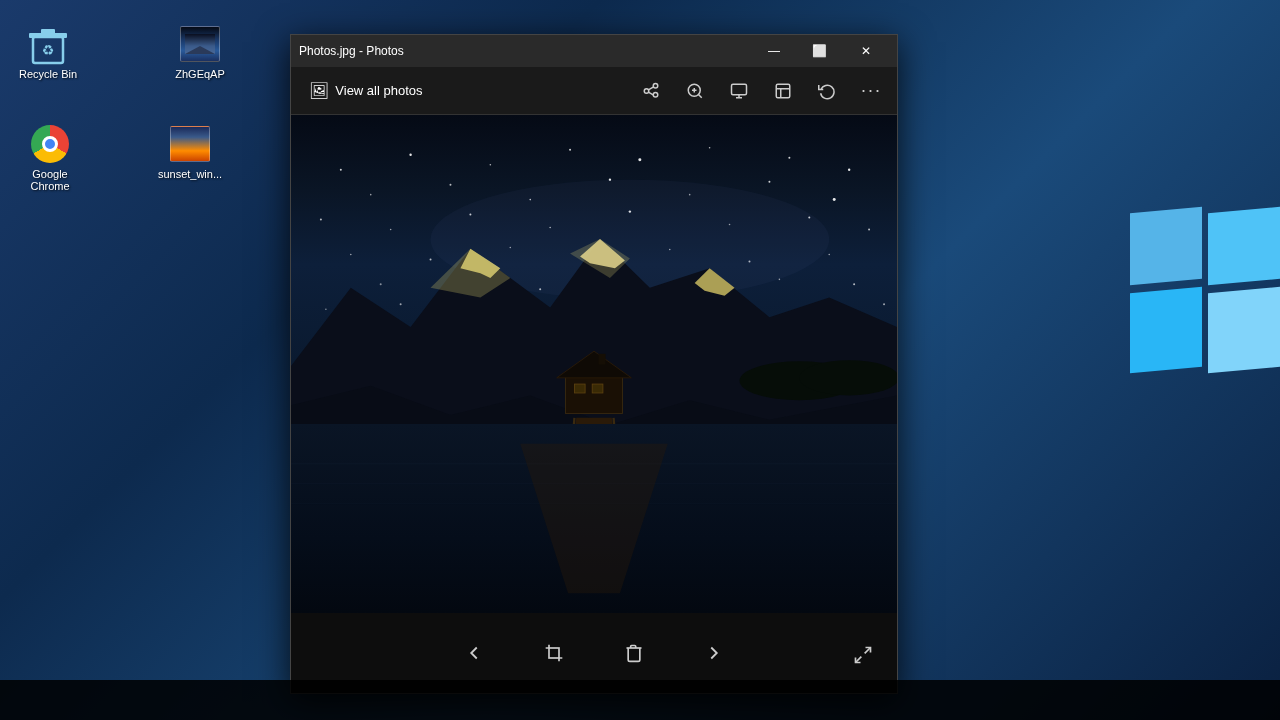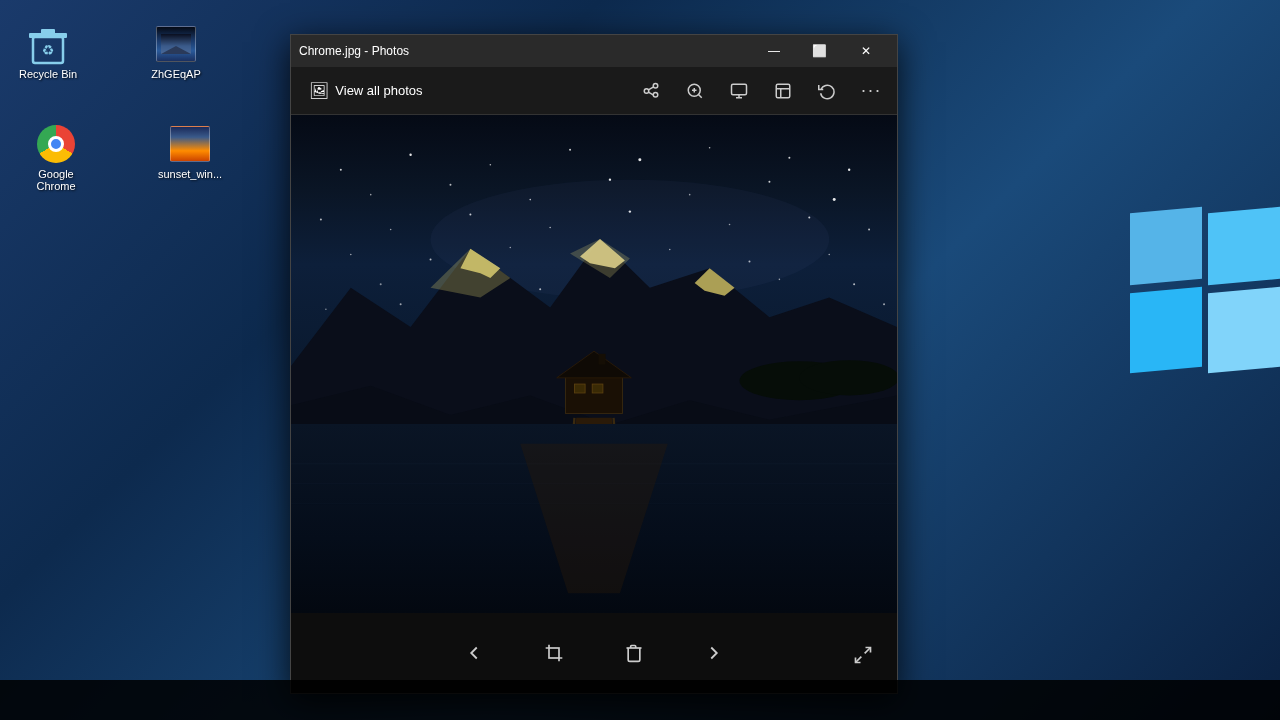--- a/index.html
+++ b/index.html
@@ -264,51 +264,51 @@
       <svg width="38" height="42" viewBox="0 0 38 42">
         <rect x="4" y="14" width="30" height="26" rx="2" fill="none" stroke="#87ceeb" stroke-width="2.5"></rect>
         <rect x="0" y="10" width="38" height="5" rx="1" fill="#87ceeb"></rect>
         <rect x="12" y="6" width="14" height="5" rx="1" fill="#87ceeb"></rect>
         <text x="19" y="32" text-anchor="middle" fill="#87ceeb" font-size="14">♻</text>
       </svg>
     </div>
     <div class="icon-label">Recycle Bin</div>
   </div>
 
-  <div class="desktop-icon" style="left:136px; top:20px;">
+  <div class="desktop-icon" style="left:160px; top:20px;">
     <div class="icon-img">
       <div style="width:44px;height:36px;background:linear-gradient(180deg,#050a15 0%,#1a3a6b 40%,#2a5a9a 70%,#1a3060 100%);border:1px solid rgba(255,255,255,0.3);border-radius:2px;overflow:hidden;display:flex;align-items:center;justify-content:center;">
         <div style="width:30px;height:20px;background:linear-gradient(180deg,#0a0f20 0%,#3a5a8a 60%,#4a6a9a 100%);position:relative;overflow:hidden;">
           <div style="position:absolute;bottom:0;left:0;right:0;height:8px;background:#2a3a5a;clip-path:polygon(0 100%,50% 0,100% 100%)"></div>
         </div>
       </div>
     </div>
     <div class="icon-label">ZhGEqAP</div>
   </div>
 
-  <div class="desktop-icon" style="left:16px; top:120px;">
+  <div class="desktop-icon" style="left:10px; top:120px;">
     <div class="icon-img">
       <div class="chrome-outer">
         <div class="chrome-inner"></div>
       </div>
     </div>
     <div class="icon-label">Google Chrome</div>
   </div>
 
   <div class="desktop-icon" style="left:150px; top:120px;">
     <div class="icon-img">
       <div style="width:44px;height:36px;background:linear-gradient(180deg,#1a2a5a 0%,#3a5a8a 30%,#ff8c00 70%,#cc4400 100%);border:1px solid rgba(255,255,255,0.3);border-radius:2px;"></div>
     </div>
     <div class="icon-label">sunset_win...</div>
   </div>
 
   <div class="photos-window">
 
     <div class="title-bar">
-      <span class="title-bar-title">Chrome.jpg - Photos</span>
+      <span class="title-bar-title">Photos.jpg - Photos</span>
       <div class="window-controls">
         <div class="win-btn">—</div>
         <div class="win-btn">⬜</div>
         <div class="win-btn close">✕</div>
       </div>
     </div>
 
     <div class="toolbar">
       <div class="toolbar-btn">
         <span class="toolbar-icon">🖼</span>

